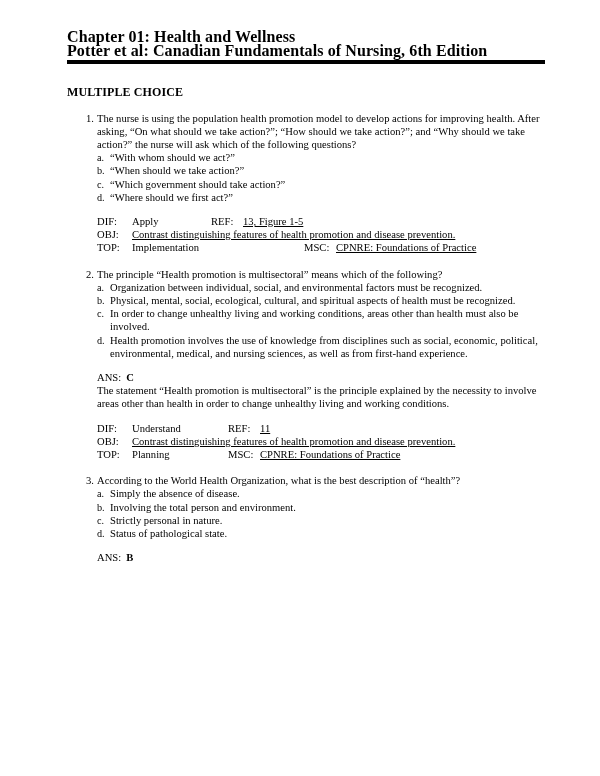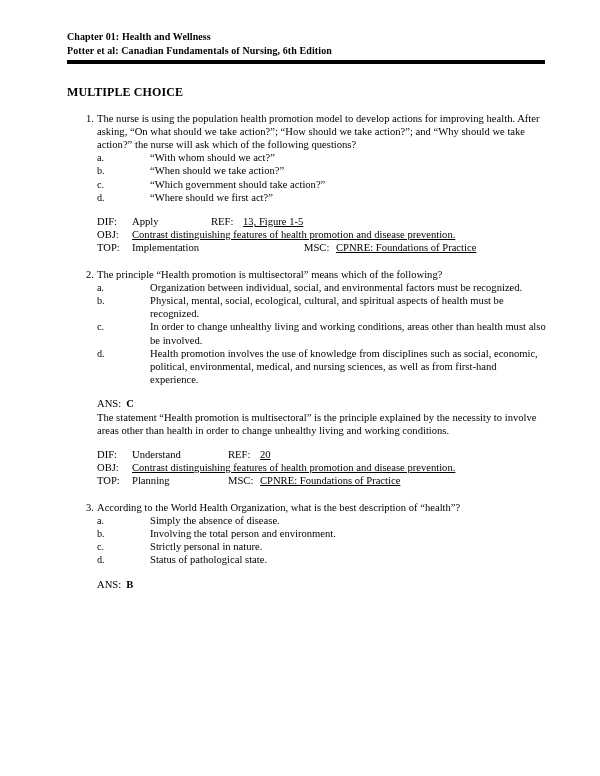--- a/index.html
+++ b/index.html
@@ -19,21 +19,21 @@
     width: 600px;
     height: 776px;
     background: #ffffff;
     box-sizing: border-box;
     padding: 30px 54px 0 67px;
   }
 
   
   .doc-header {
     font-weight: bold;
-    font-size: 10px;
+    font-size: 16px;
     line-height: 14.3px;
     letter-spacing: 0.1px;
   }
   .doc-header .hline {
     white-space: nowrap;
   }
   .header-rule {
     width: 478px;
     height: 4px;
     background: #000000;
@@ -83,21 +83,21 @@
     line-height: 13.2px;
   }
   .opt-letter {
     position: absolute;
     left: 30px;
     top: 0;
     width: 11px;
     text-align: left;
     font-size: 10.2px;
   }
-  .opt-text { display: block; margin-left: 40px; }
+  .opt-text { display: block; }
 
   .ans-block {
     margin-top: 11px;
     padding-left: 30px;
     line-height: 13.2px;
   }
   .ans-line .ans-label { }
   .ans-line .ans-value { font-weight: bold; padding-left: 5px; }
   .rationale { display: block; }
 
@@ -184,21 +184,21 @@
       <li class="option">
         <span class="opt-letter">d.</span>
         <span class="opt-text">Health promotion involves the use of knowledge from disciplines such as social, economic, political, environmental, medical, and nursing sciences, as well as from first-hand experience.</span>
       </li>
     </ul>
     <div class="ans-block">
       <div class="ans-line"><span class="ans-label">ANS:</span><span class="ans-value">C</span></div>
       <span class="rationale">The statement “Health promotion is multisectoral” is the principle explained by the necessity to involve areas other than health in order to change unhealthy living and working conditions.</span>
     </div>
     <div class="meta-block">
-      <div class="meta-row"><span class="meta-key">DIF:</span><span class="col-b-wide">Understand</span><span class="meta-key2">REF:</span><span>20</span></div>
+      <div class="meta-row"><span class="meta-key">DIF:</span><span class="col-b-wide">Understand</span><span class="meta-key2">REF:</span><span>11</span></div>
       <div class="meta-row"><span class="meta-key">OBJ:</span><span>Contrast distinguishing features of health promotion and disease prevention.</span></div>
       <div class="meta-row"><span class="meta-key">TOP:</span><span class="col-b-wide">Planning</span><span class="meta-key2">MSC:</span><span>CPNRE: Foundations of Practice</span></div>
     </div>
   </div>
 
   <div class="question">
     <div class="q-stem">
       <span class="q-num">3.</span>
       <span class="q-text">According to the World Health Organization, what is the best description of “health”?</span>
     </div>

